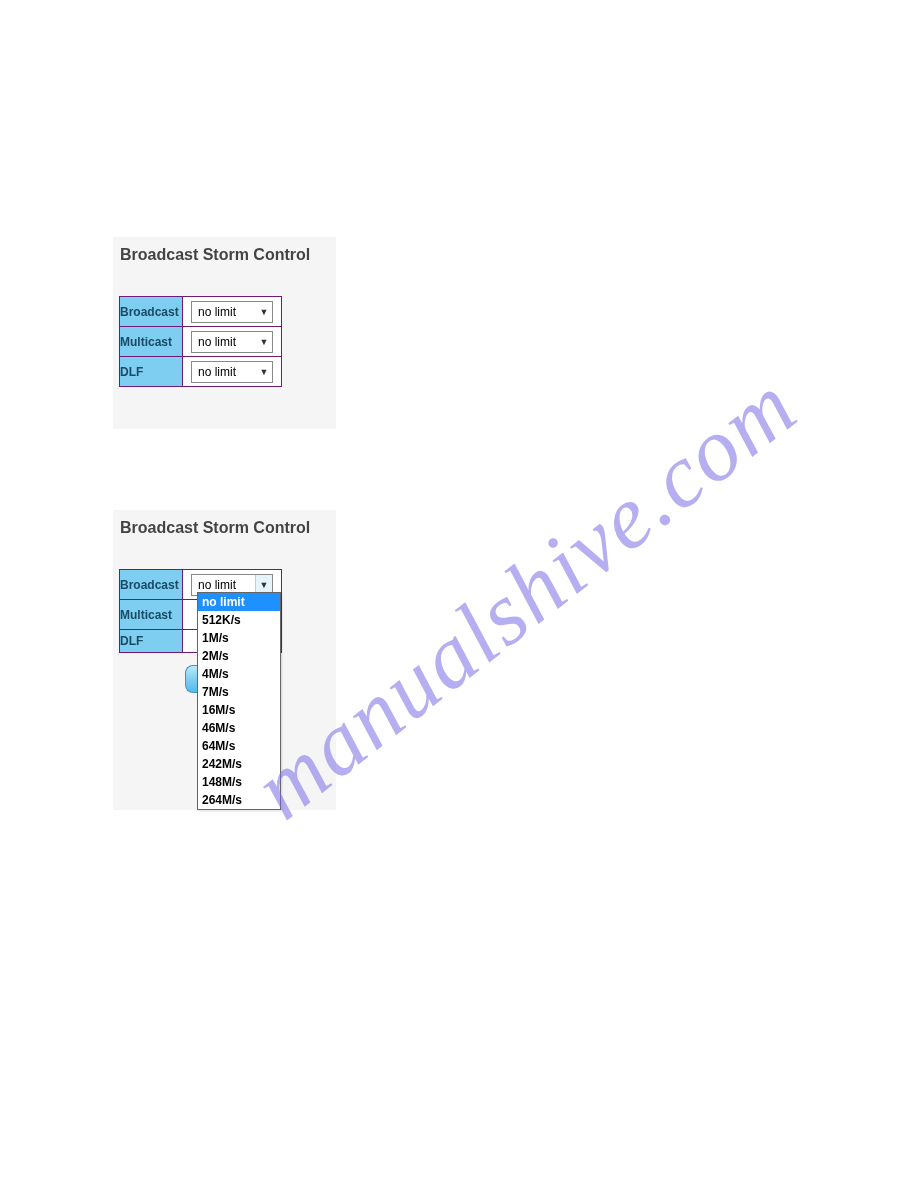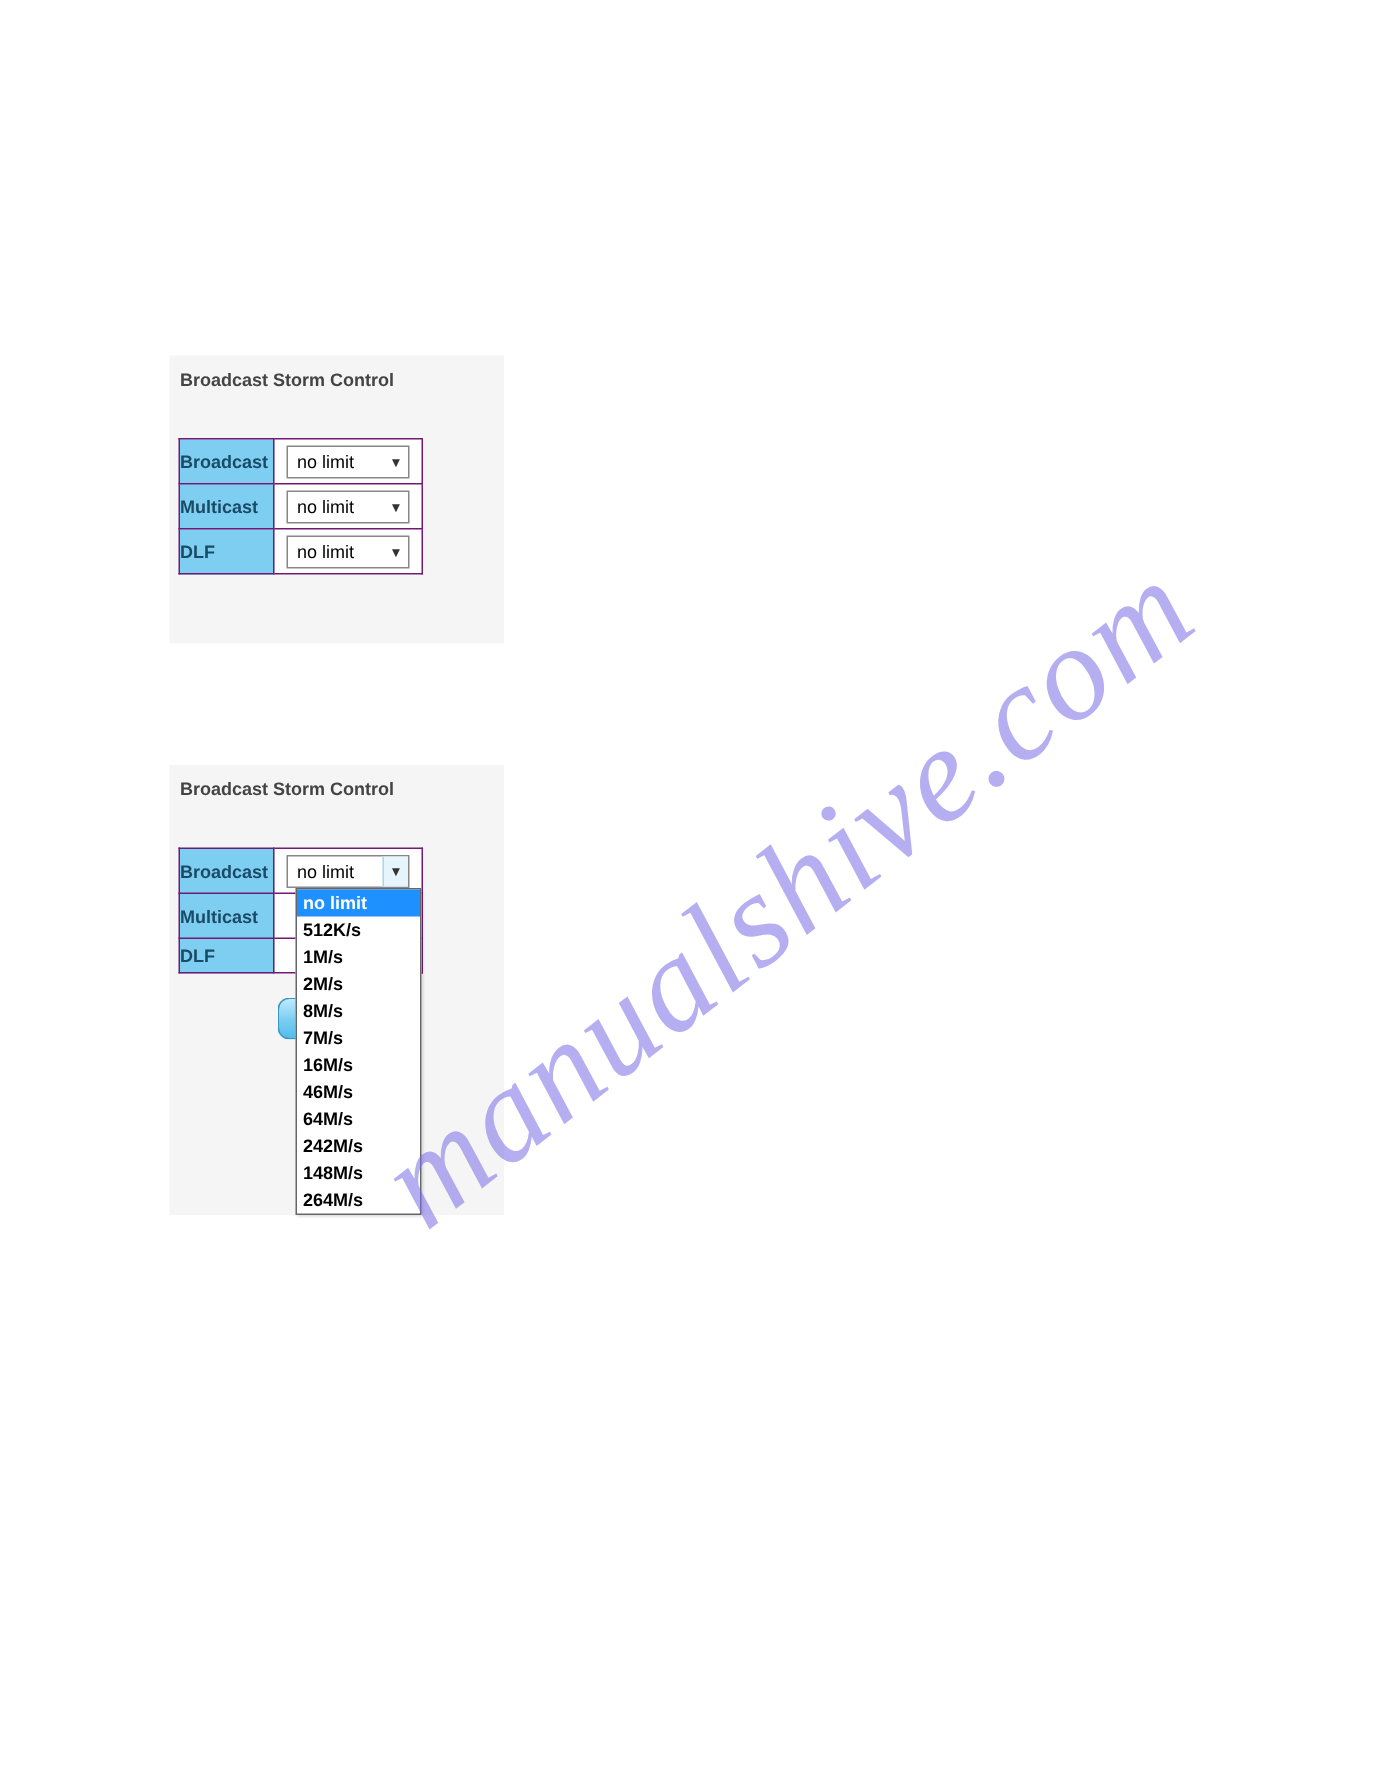--- a/index.html
+++ b/index.html
@@ -27,21 +27,21 @@
     letter-spacing: 2px;
   }
   .region {
     position: absolute;
     background: #f5f5f5;
   }
   .region1 { left: 113px; top: 237px; width: 223px; height: 192px; }
   .region2 { left: 113px; top: 510px; width: 223px; height: 300px; }
 
   .heading {
-    font-size: 12px;
+    font-size: 16px;
     font-weight: bold;
     color: #444;
     margin: 9px 0 0 7px;
   }
 
   table.ctl {
     border-collapse: collapse;
     margin-top: 32px;
     margin-left: 6px;
   }
@@ -211,21 +211,21 @@
 
   <div class="apply-row2">
     <div class="apply-edge"></div>
   </div>
 
   <div class="dropdown" style="left:84px; top:82px; width:82px;">
     <div class="opt sel">no limit</div>
     <div class="opt">512K/s</div>
     <div class="opt">1M/s</div>
     <div class="opt">2M/s</div>
-    <div class="opt">8M/s</div>
+    <div class="opt">4M/s</div>
     <div class="opt">7M/s</div>
     <div class="opt">16M/s</div>
     <div class="opt">46M/s</div>
     <div class="opt">64M/s</div>
     <div class="opt">242M/s</div>
     <div class="opt">148M/s</div>
     <div class="opt">264M/s</div>
   </div>
 </div>
 

